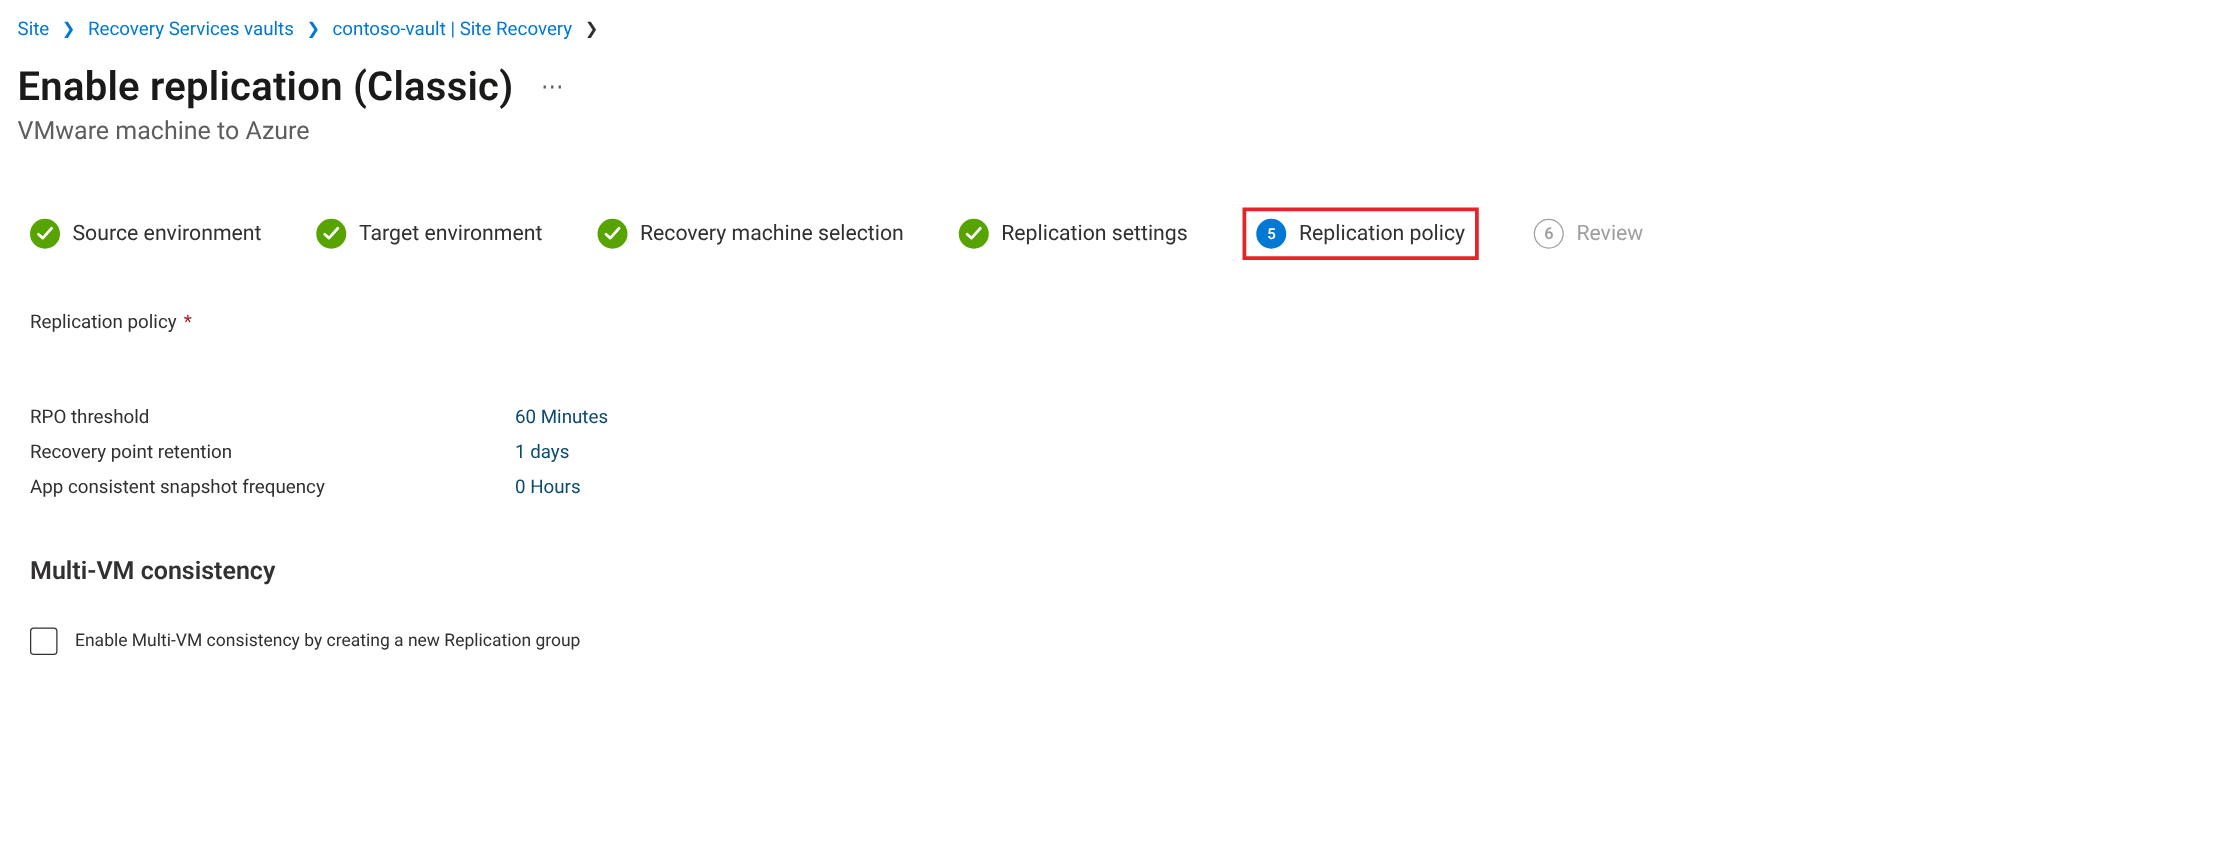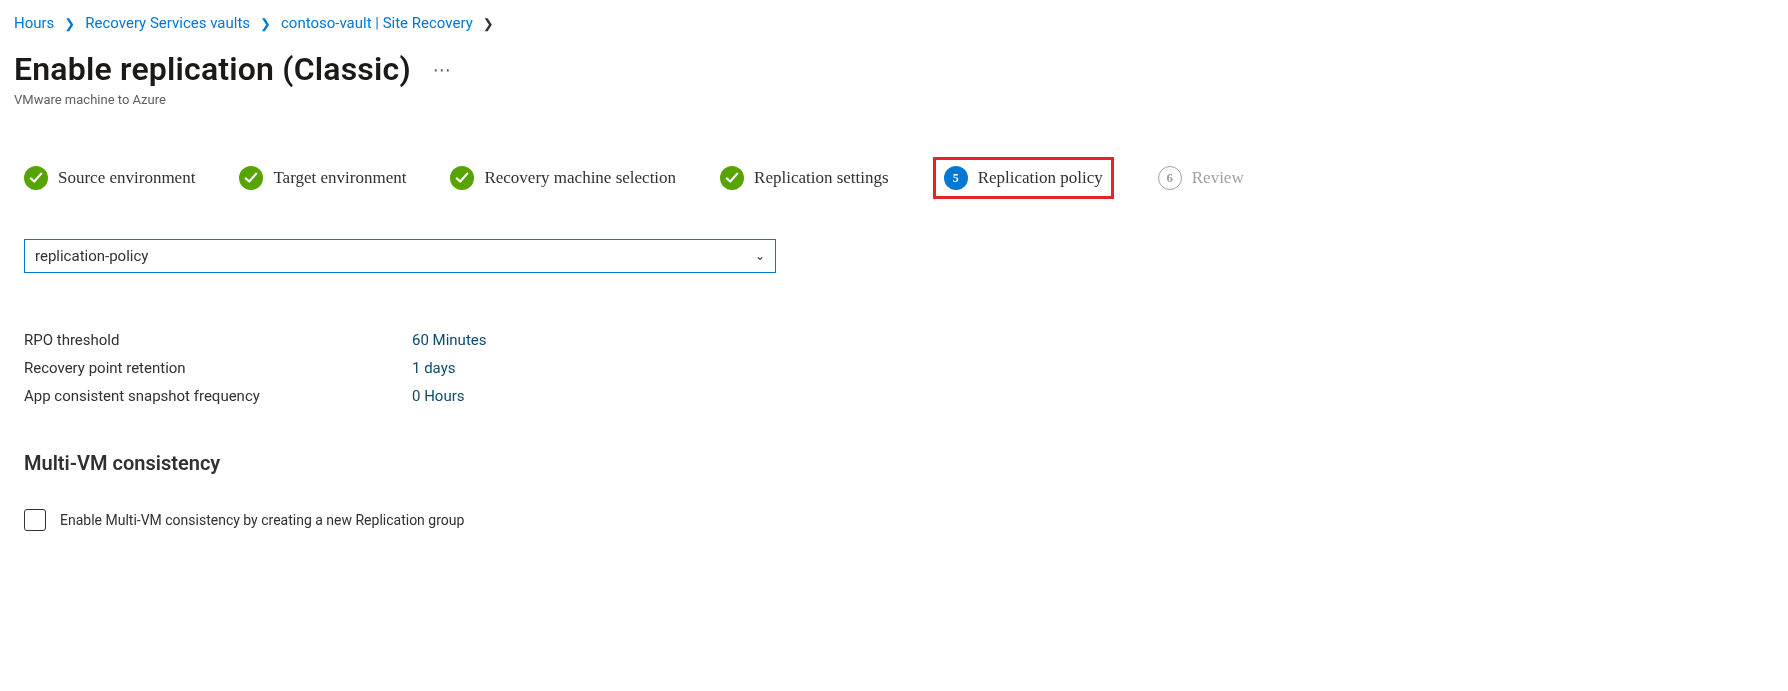--- a/index.html
+++ b/index.html
@@ -20,24 +20,24 @@
       margin-bottom: 18px;
     }
     .breadcrumb a { color: #0078D4; text-decoration: none; cursor: pointer; }
     .breadcrumb .chev { color: #0078D4; font-size: 13px; }
     .breadcrumb .chev.last { color: #323130; }
 
     
     .title-row { display: flex; align-items: center; gap: 22px; }
     h1 { font-size: 32px; font-weight: 600; color: #1b1a19; letter-spacing: 0.2px; }
     .ellipsis { color: #605E5C; font-size: 18px; letter-spacing: 2px; cursor: pointer; }
-    .subtitle { font-size: 13px; color: #605E5C; margin-top: 4px; margin-bottom: 50px; }
+    .subtitle { font-size: 20px; color: #605E5C; margin-top: 4px; margin-bottom: 50px; }
 
     
-    .steps { display: flex; align-items: center; gap: 44px; margin-bottom: 40px; padding-left: 10px; font-family: Liberation Serif, serif; }
+    .steps { display: flex; align-items: center; gap: 44px; margin-bottom: 40px; padding-left: 10px; }
     .step { display: flex; align-items: center; gap: 10px; font-size: 17px; color: #323130; cursor: pointer; }
     .step .circle {
       width: 24px; height: 24px; border-radius: 50%;
       display: inline-flex; align-items: center; justify-content: center;
       font-size: 13px; font-weight: 600; color: #fff;
     }
     .circle.done { background: #57A300; }
     .circle.current { background: #0078D4; font-size: 12px; }
     .circle.pending { background: #ffffff; border: 1.5px solid #A19F9D; color: #605E5C; }
     .step.pending span { color: #A19F9D; }
@@ -71,21 +71,21 @@
 
     .check-row { display: flex; align-items: center; gap: 14px; font-size: 14px; }
     .checkbox {
       width: 22px; height: 22px; border: 1.3px solid #323130; border-radius: 3px; cursor: pointer; background: #fff;
     }
   </style>
 </head>
 <body>
 
 <nav class="breadcrumb">
-  <a>Hours</a>
+  <a>Site</a>
   <span class="chev">❯</span>
   <a>Recovery Services vaults</a>
   <span class="chev">❯</span>
   <a>contoso-vault | Site Recovery</a>
   <span class="chev last">❯</span>
 </nav>
 
 <div class="title-row">
   <h1>Enable replication (Classic)</h1>
   <span class="ellipsis">⋯</span>
@@ -130,23 +130,22 @@
     <span>Replication policy</span>
   </div>
   <div class="step pending">
     <span class="circle pending">6</span>
     <span>Review</span>
   </div>
 </div>
 
 <div class="form-area">
   <div class="form-row">
-    <div class="select-wrap">
-      <span class="select-value">replication-policy</span>
-      <span class="select-chev">⌄</span>
+    <div class="form-label">
+      <span>Replication policy</span><span class="req"> *</span>
     </div>
   </div>
 
   <div class="readonly-rows">
     <div class="ro-row">
       <div class="ro-label">RPO threshold</div>
       <div class="ro-value">60 Minutes</div>
     </div>
     <div class="ro-row">
       <div class="ro-label">Recovery point retention</div>

